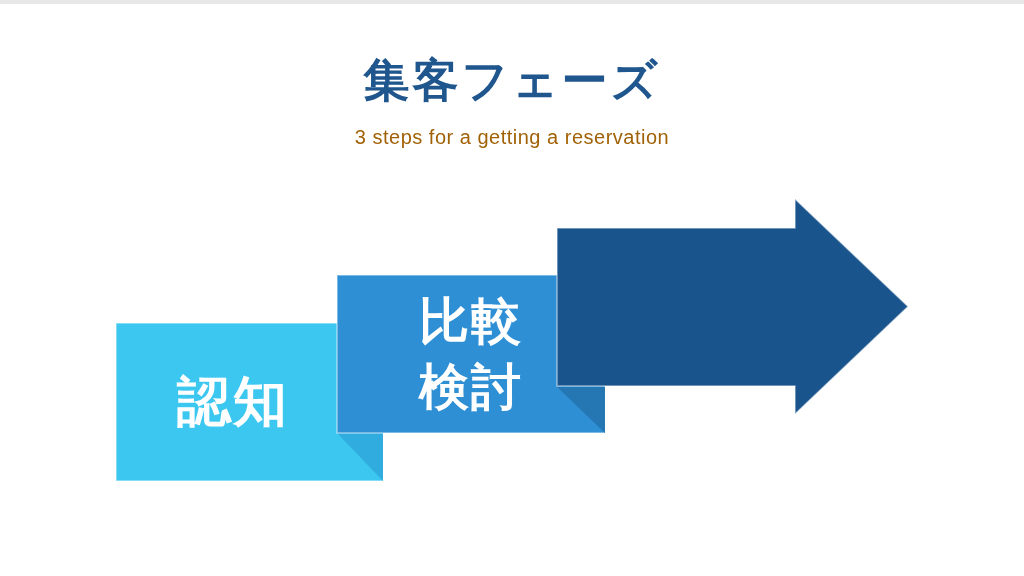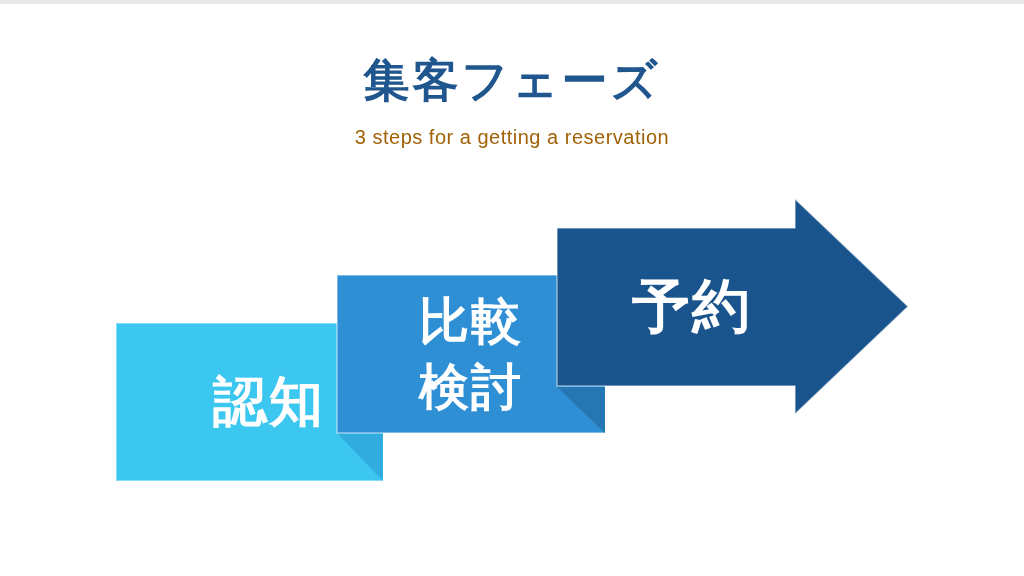--- a/index.html
+++ b/index.html
@@ -28,21 +28,21 @@
   .diagram-svg{
     position:absolute;left:0;top:0;width:1024px;height:576px;
   }
   .step-label{
     position:absolute;
     display:flex;align-items:center;justify-content:center;
     color:#ffffff;font-weight:700;
     text-align:center;
     pointer-events:none;
   }
-  .step-label-1{left:116px;top:319px;width:234px;height:158px;font-size:54px;letter-spacing:2px;padding-left:36px;}
+  .step-label-1{left:116px;top:319px;width:234px;height:158px;font-size:54px;letter-spacing:2px;}
   .step-label-2{left:337px;top:271px;width:268px;height:158px;font-size:50px;flex-direction:column;line-height:66px;letter-spacing:2px;}
   .step-label-3{left:589px;top:224px;width:206px;height:158px;font-size:58px;letter-spacing:2px;}
 </style>
 </head>
 <body>
 
 <div class="slide">
 
   <div class="slide-title">集客フェーズ</div>
 
@@ -61,15 +61,14 @@
     <polygon points="557,224 795,224 795,195 908,302.5 795,410 795,382 557,382" stroke="rgba(255,255,255,0.5)" stroke-width="1.5" fill="#1a548c"></polygon>
   </svg>
 
   <div class="step-label step-label-1">認知</div>
 
   <div class="step-label step-label-2">
     <span>比較</span>
     <span>検討</span>
   </div>
 
-  <div class="step-label step-label-3">予約</div>
 
 </div>
 
 </body></html>

